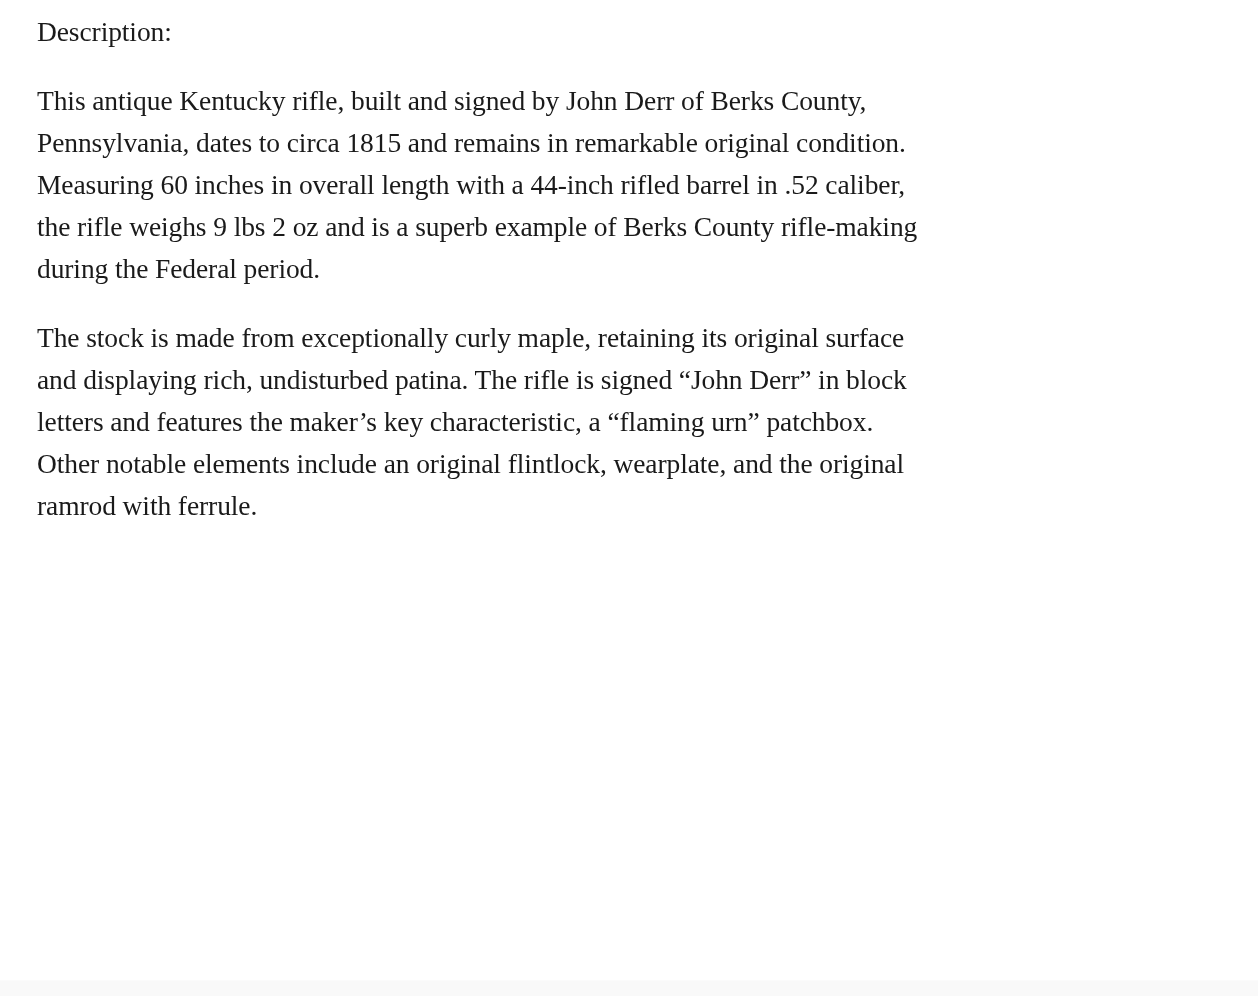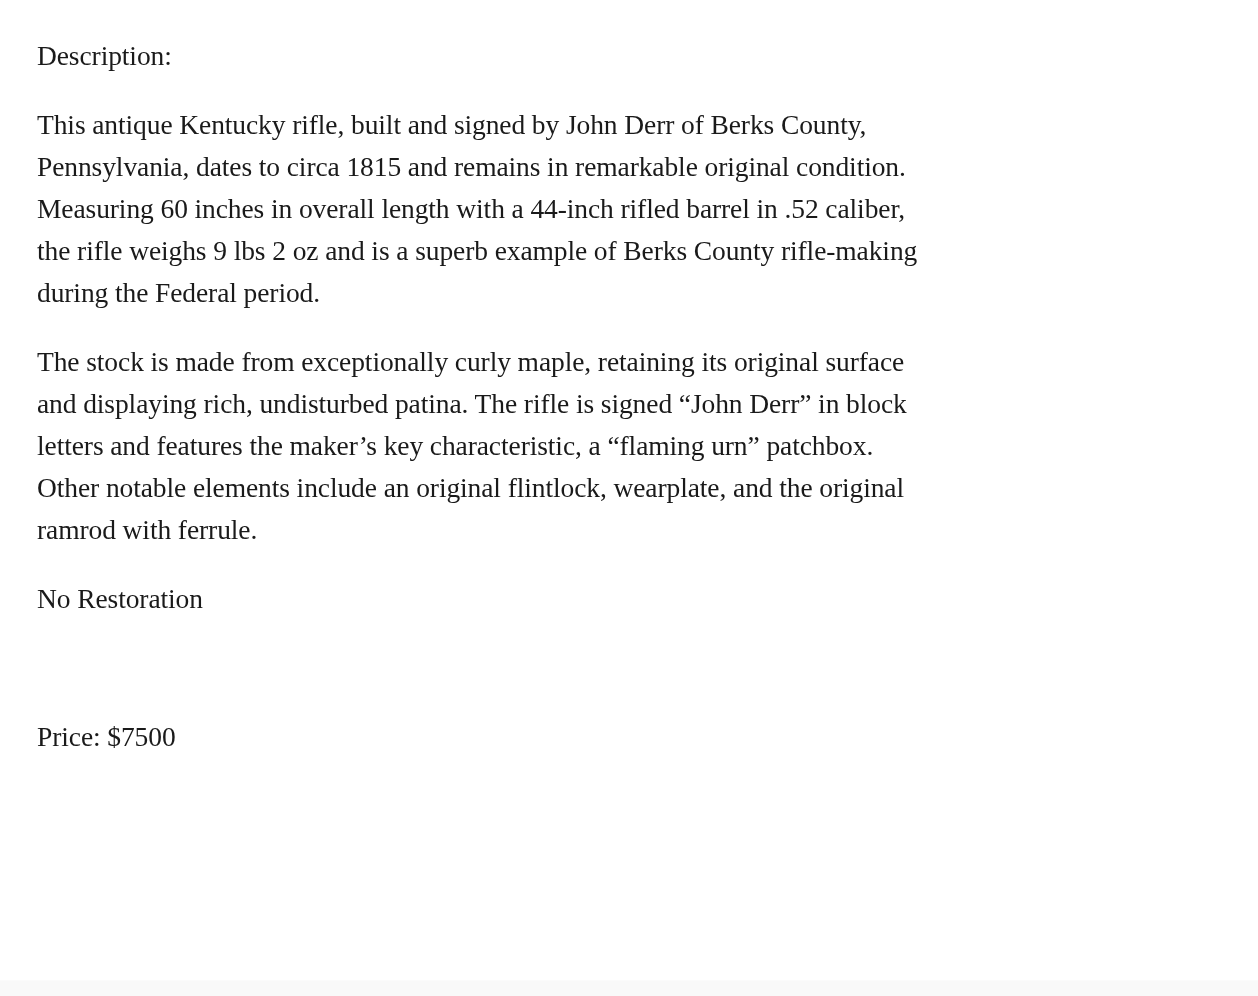--- a/index.html
+++ b/index.html
@@ -8,21 +8,21 @@
     width: 1258px;
     height: 996px;
     background: #ffffff;
     overflow: hidden;
   }
   .doc {
     position: relative;
     box-sizing: border-box;
     width: 1258px;
     height: 996px;
-    padding: 35px 36px 0 37px;
+    padding: 11px 36px 0 37px;
     font-family: "Liberation Serif", "DejaVu Serif", serif;
     font-size: 27.5px;
     line-height: 42px;
     color: #1a1a1a;
     letter-spacing: -0.1px;
   }
   .doc p {
     margin: 0 0 27px 0;
     white-space: pre-line;
   }
@@ -53,20 +53,18 @@
 during the Federal period.</p>
 
   <p>The stock is made from exceptionally curly maple, retaining its original surface
 and displaying rich, undisturbed patina. The rifle is signed “John Derr” in block
 letters and features the maker’s key characteristic, a “flaming urn” patchbox.
 Other notable elements include an original flintlock, wearplate, and the original
 ramrod with ferrule.</p>
 
 
 
-  <p>No Restoration</p>
 
   <div class="blank-line"></div>
 
-  <p>Price: $7500</p>
 
   <div class="footer-strip"></div>
 </div>
 
 </body></html>

